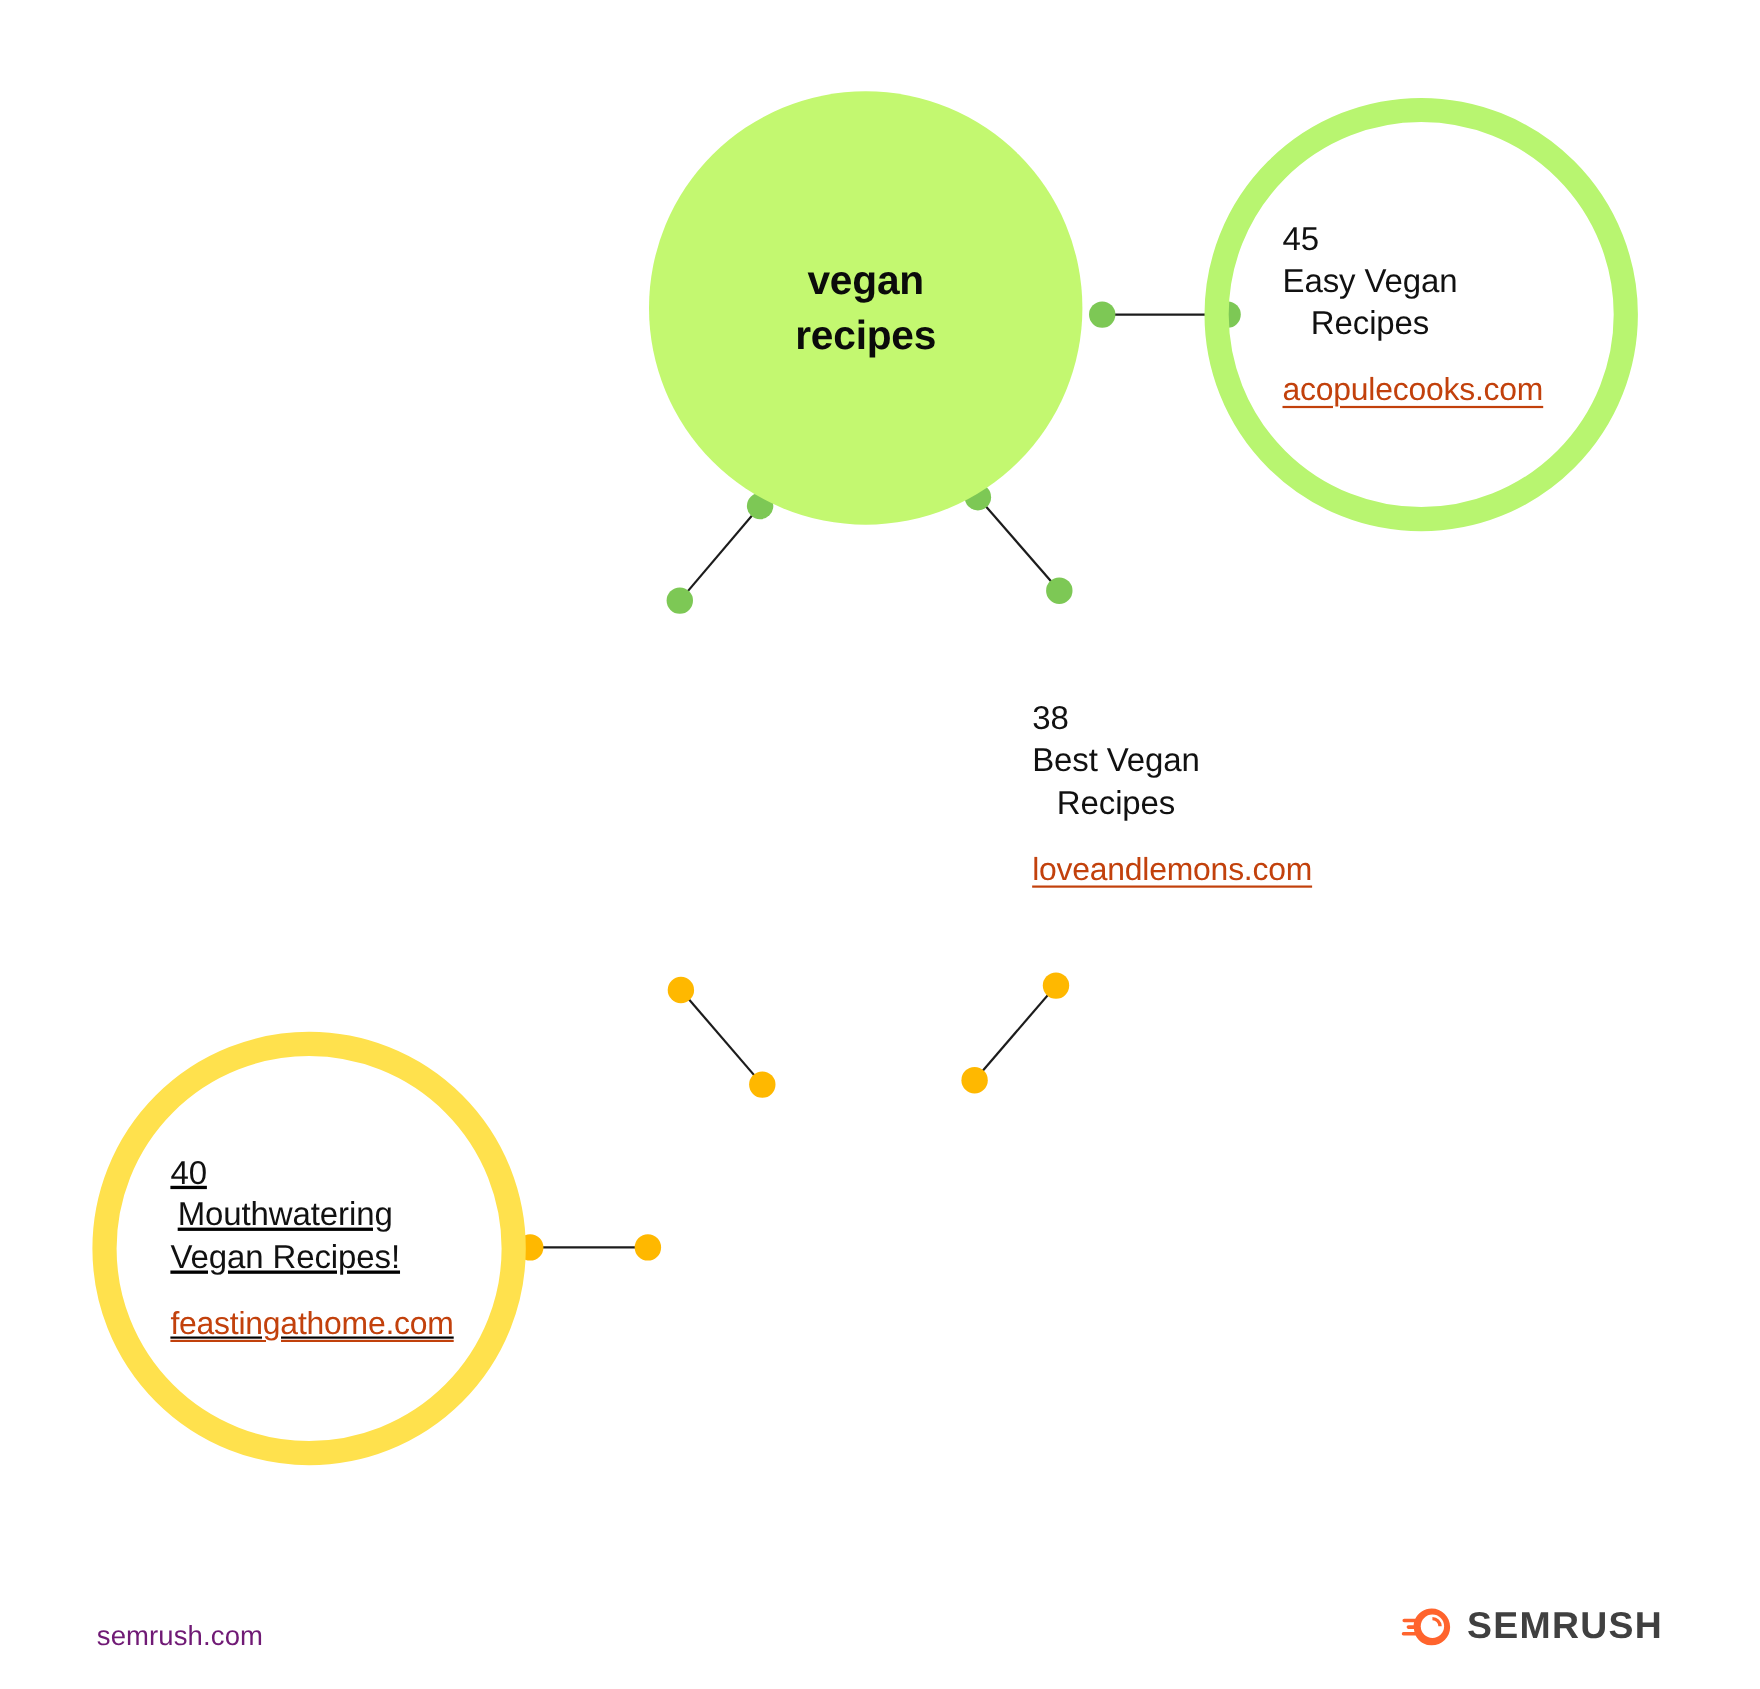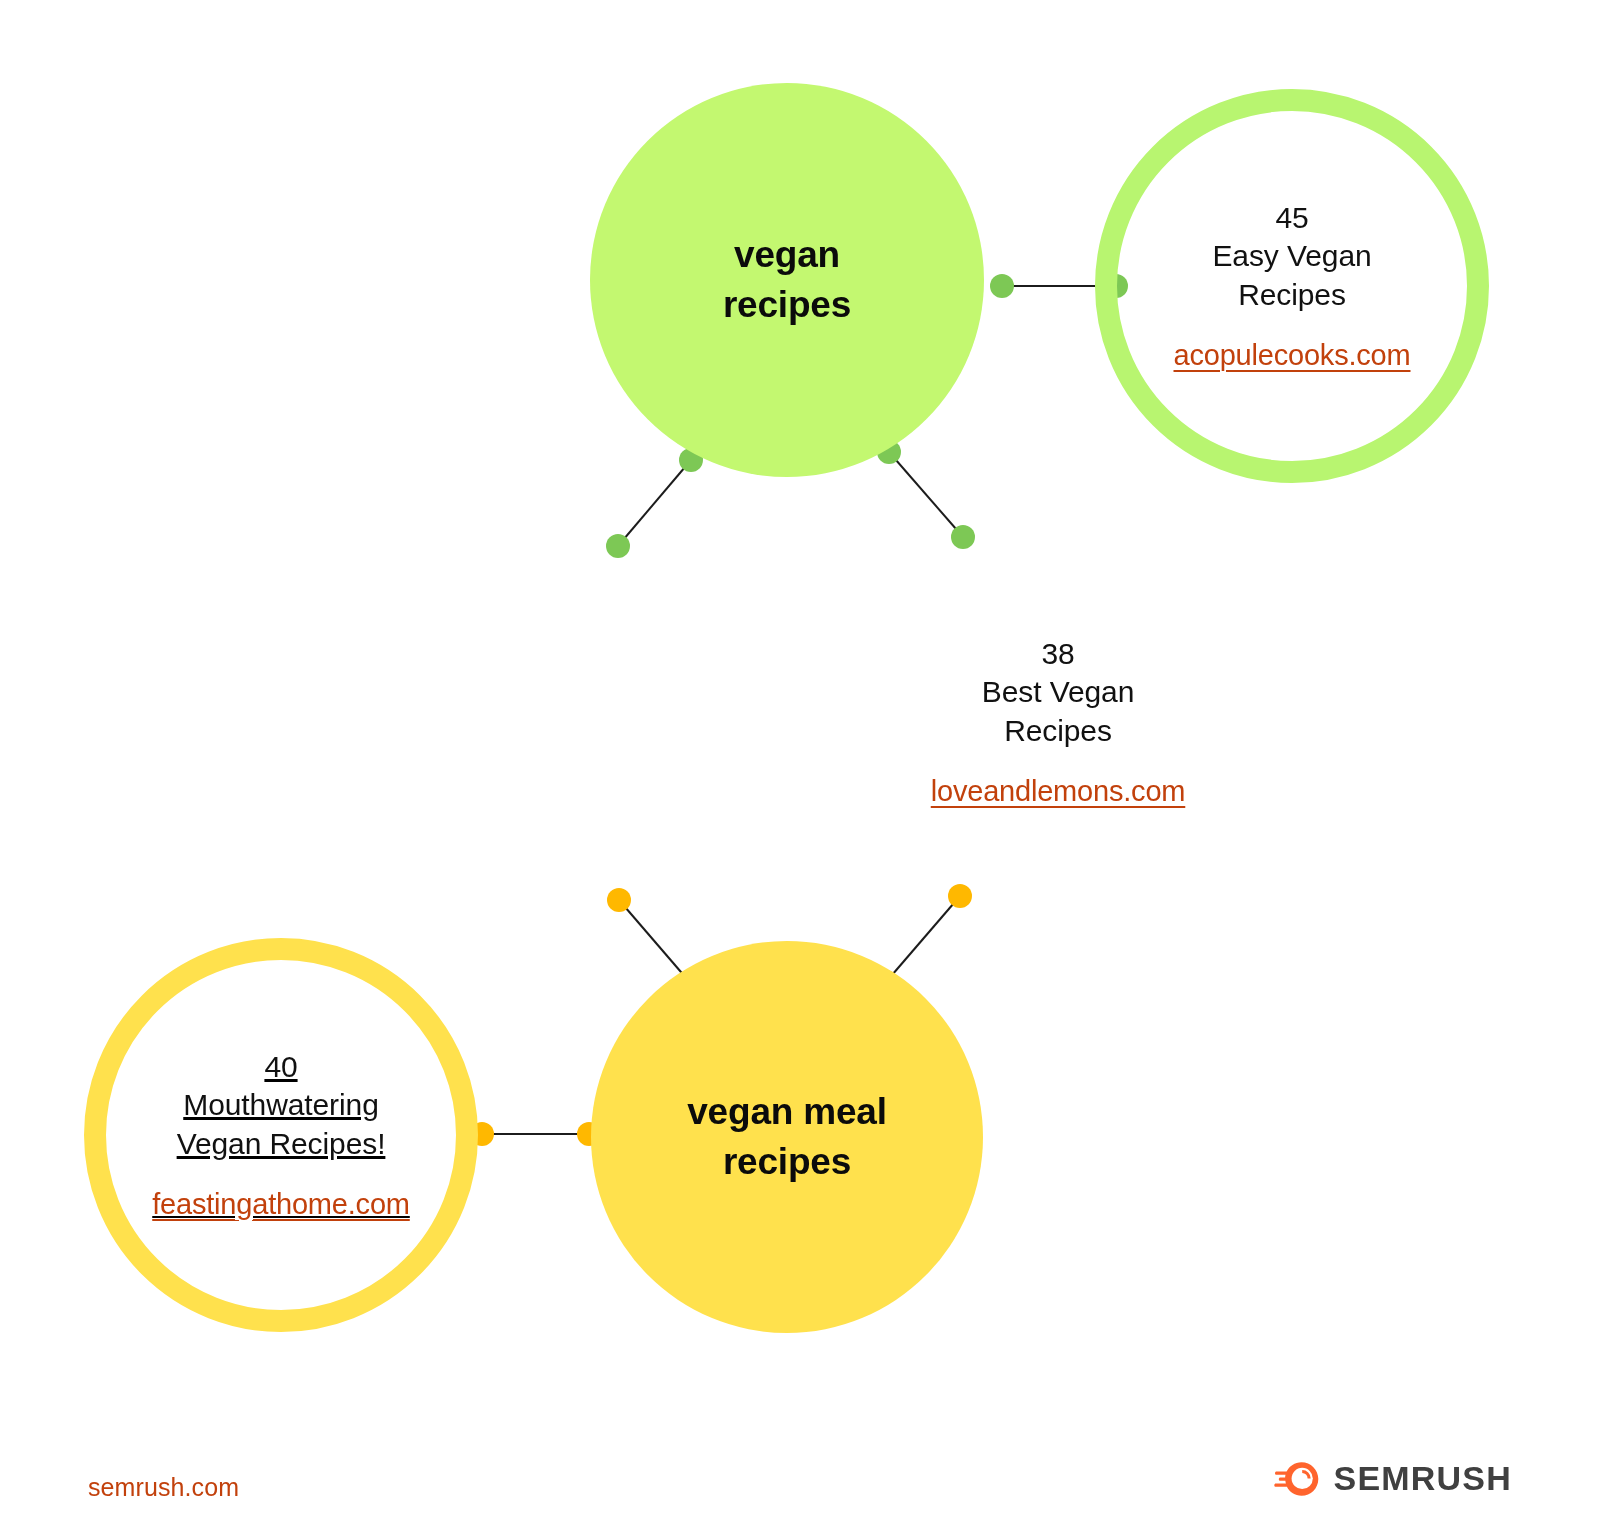--- a/index.html
+++ b/index.html
@@ -51,21 +51,21 @@
     width: 100%;
     height: 100%;
     border-radius: 50%;
     pointer-events: none;
   }
   .node-body {
     position: relative;
     z-index: 2;
     display: flex;
     flex-direction: column;
-    align-items: center;
+    align-items: flex-start;
     justify-content: center;
     width: 100%;
     padding: 0 18%;
     box-sizing: border-box;
   }
 
   
   .hub-label {
     font-size: 37px;
     font-weight: 700;
@@ -93,21 +93,21 @@
     line-height: 1.2;
     cursor: pointer;
   }
 
   
   .footer-url {
     position: absolute;
     left: 88px;
     top: 1473px;
     font-size: 25px;
-    color: #c2410c;
+    color: #701a75;
     letter-spacing: 0.1px;
   }
   .brand {
     position: absolute;
     right: 88px;
     top: 1460px;
     display: flex;
     align-items: center;
     gap: 14px;
   }
@@ -150,26 +150,20 @@
       <circle cx="589" cy="1134" r="12" fill="#FFB800"></circle>
     </svg>
 
   <div class="node filled" id="node-hub-0" style="left: 590px; top: 83px; width: 394px; height: 394px; background: rgb(195, 248, 112);">
     <div class="node-body">
       <div class="hub-label">vegan
 recipes</div>
     </div>
   </div>
 
-  <div class="node filled" id="node-hub-1" style="left: 591px; top: 941px; width: 392px; height: 392px; background: rgb(255, 225, 77);">
-    <div class="node-body">
-      <div class="hub-label">vegan meal
-recipes</div>
-    </div>
-  </div>
 
   <div class="node ring" id="node-res-0" style="left: 1095px; top: 89px; width: 394px; height: 394px;">
     <div class="ring-art" id="ring-art-0" style="border: 22px solid rgb(184, 245, 112); box-sizing: border-box;"></div>
     <div class="node-body">
       <div class="serp-title">45</div>
       <div class="serp-title">Easy Vegan
 Recipes</div>
       <div class="serp-link">acopulecooks.com</div>
     </div>
   </div>

